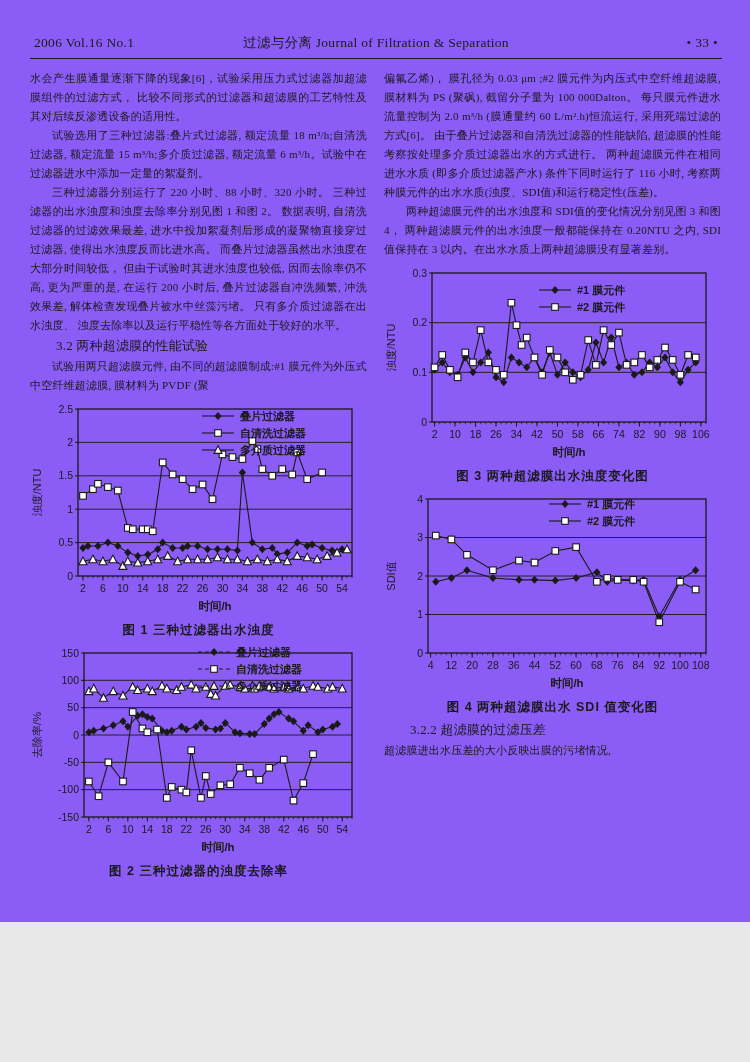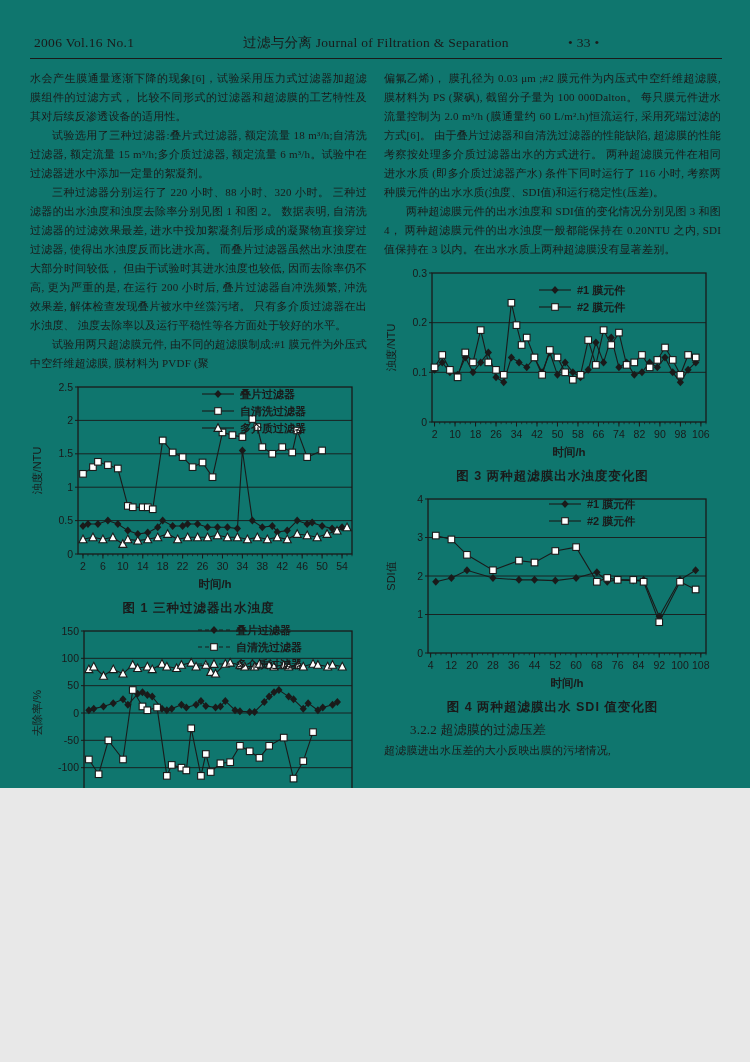--- a/index.html
+++ b/index.html
@@ -1,33 +1,33 @@
 <!DOCTYPE html>
 <html><head>
 <meta charset="utf-8">
 <style>
   html,body{margin:0;padding:0;background:#e8e8e8;}
   .page{
     position:relative;
-    width:750px;height:788px;
+    width:750px;height:922px;
     margin:0 auto;
-    background:#0f766e;
+    background:#8b5cf6;
     font-family:"Liberation Serif","DejaVu Serif",serif;
     color:#1a1a1a;
     box-sizing:border-box;
     padding:34px 28px 8px 30px;
     overflow:hidden;
   }
   .hdr{
     display:flex;justify-content:space-between;align-items:baseline;
     font-size:13.5px;letter-spacing:.3px;padding:0 4px 6px 4px;
   }
   .hdr .c{flex:1;text-align:center;}
   .hdr .l{width:150px;text-align:left;}
-  .hdr .r{width:150px;}
+  .hdr .r{width:150px;text-align:right;}
   .rule{border-top:1.6px solid #1a1a1a;margin:0 0 10px 0;}
   .cols{display:flex;gap:17px;}
   .col{width:337px;}
   p{margin:0;font-size:11px;line-height:19px;text-align:justify;text-indent:2em;letter-spacing:.2px;}
   p.noind{text-indent:0;}
   .head{margin:1px 0;font-size:13px;line-height:20px;text-indent:2em;letter-spacing:.2px;}
   figure{margin:6px 0 4px 0;}
   .chart{width:332px;}
   svg text{font-family:"Liberation Sans","DejaVu Sans",sans-serif;fill:#1a1a1a;}
   figcaption{
@@ -46,20 +46,21 @@
     <span class="r">• 33 •</span>
   </header>
   <div class="rule"></div>
 
   <div class="cols">
 
     <div class="col">
       <p class="noind">水会产生膜通量逐渐下降的现象[6]，试验采用压力式过滤器加超滤膜组件的过滤方式， 比较不同形式的过滤器和超滤膜的工艺特性及其对后续反渗透设备的适用性。</p>
       <p>试验选用了三种过滤器:叠片式过滤器, 额定流量 18 m³/h;自清洗过滤器, 额定流量 15 m³/h;多介质过滤器, 额定流量 6 m³/h。试验中在过滤器进水中添加一定量的絮凝剂。</p>
       <p>三种过滤器分别运行了 220 小时、88 小时、320 小时。 三种过滤器的出水浊度和浊度去除率分别见图 1 和图 2。 数据表明, 自清洗过滤器的过滤效果最差, 进水中投加絮凝剂后形成的凝聚物直接穿过过滤器, 使得出水浊度反而比进水高。 而叠片过滤器虽然出水浊度在大部分时间较低， 但由于试验时其进水浊度也较低, 因而去除率仍不高, 更为严重的是, 在运行 200 小时后, 叠片过滤器自冲洗频繁, 冲洗效果差, 解体检查发现叠片被水中丝藻污堵。 只有多介质过滤器在出水浊度、 浊度去除率以及运行平稳性等各方面处于较好的水平。</p>
+      <div class="head">3.2  两种超滤膜的性能试验</div>
       <p>试验用两只超滤膜元件, 由不同的超滤膜制成:#1 膜元件为外压式中空纤维超滤膜, 膜材料为 PVDF (聚</p>
 
       <figure>
         <div class="chart"><svg viewBox="0 0 332 215" width="332" height="215">
               <rect x="48" y="8" width="274" height="167" fill="none" stroke="#1a1a1a" stroke-width="1.3"></rect>
               <line x1="45" y1="175" x2="48" y2="175" stroke="#1a1a1a" stroke-width="1"></line>
               <text x="43" y="178.5" text-anchor="end" font-size="10.5">0</text>
               <line x1="48" y1="141.6" x2="322" y2="141.6" stroke="#1a1a1a" stroke-width="0.9"></line>
               <line x1="45" y1="141.6" x2="48" y2="141.6" stroke="#1a1a1a" stroke-width="1"></line>
               <text x="43" y="145.1" text-anchor="end" font-size="10.5">0.5</text>

